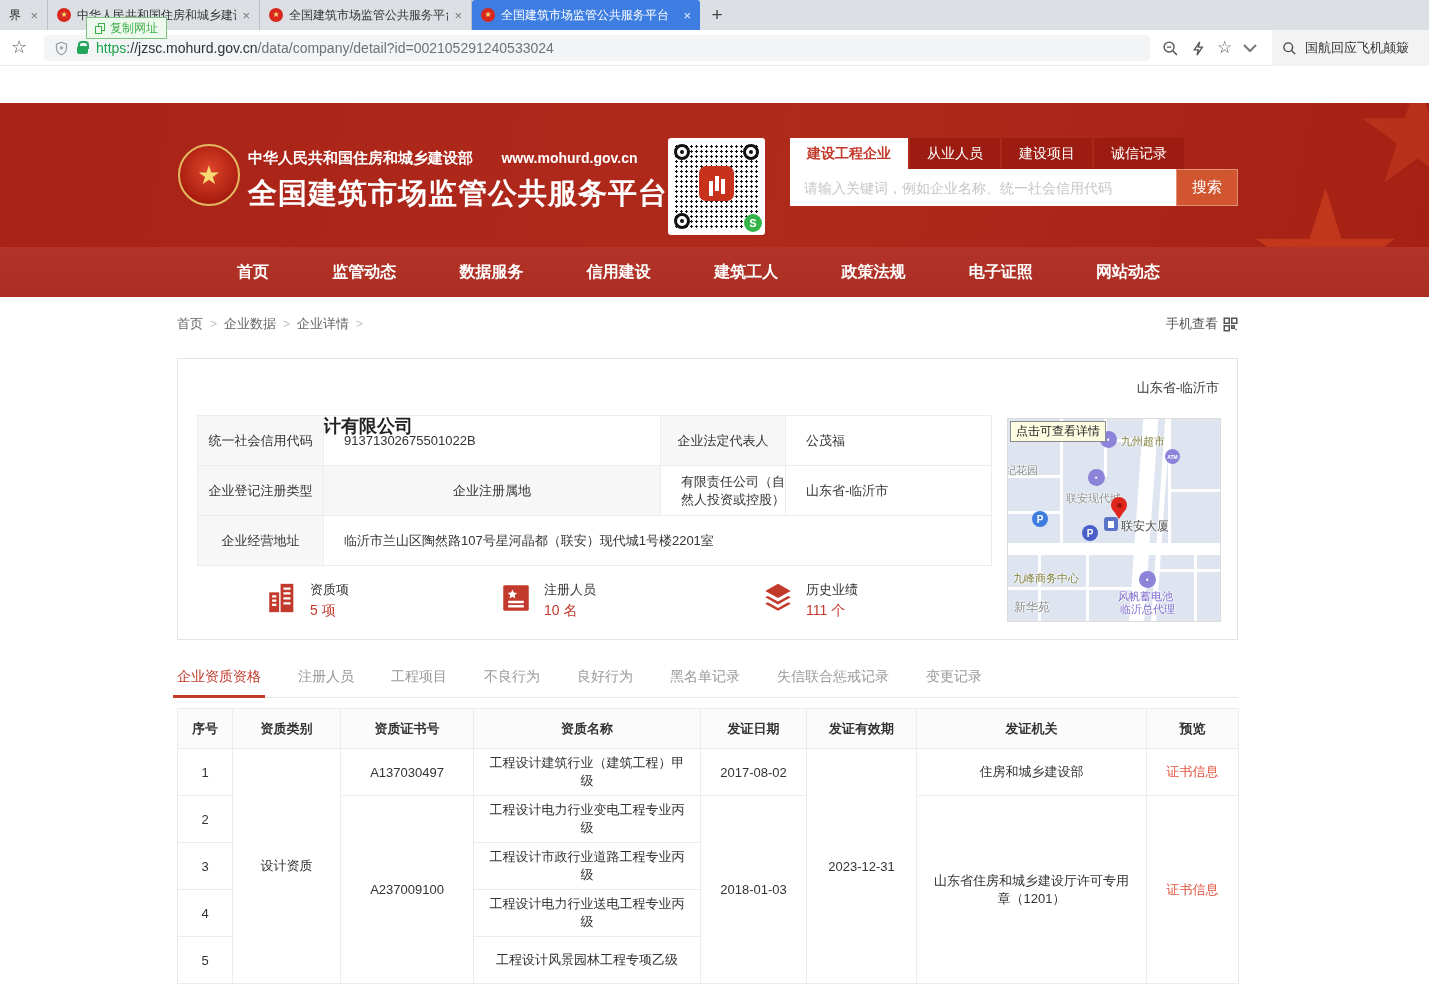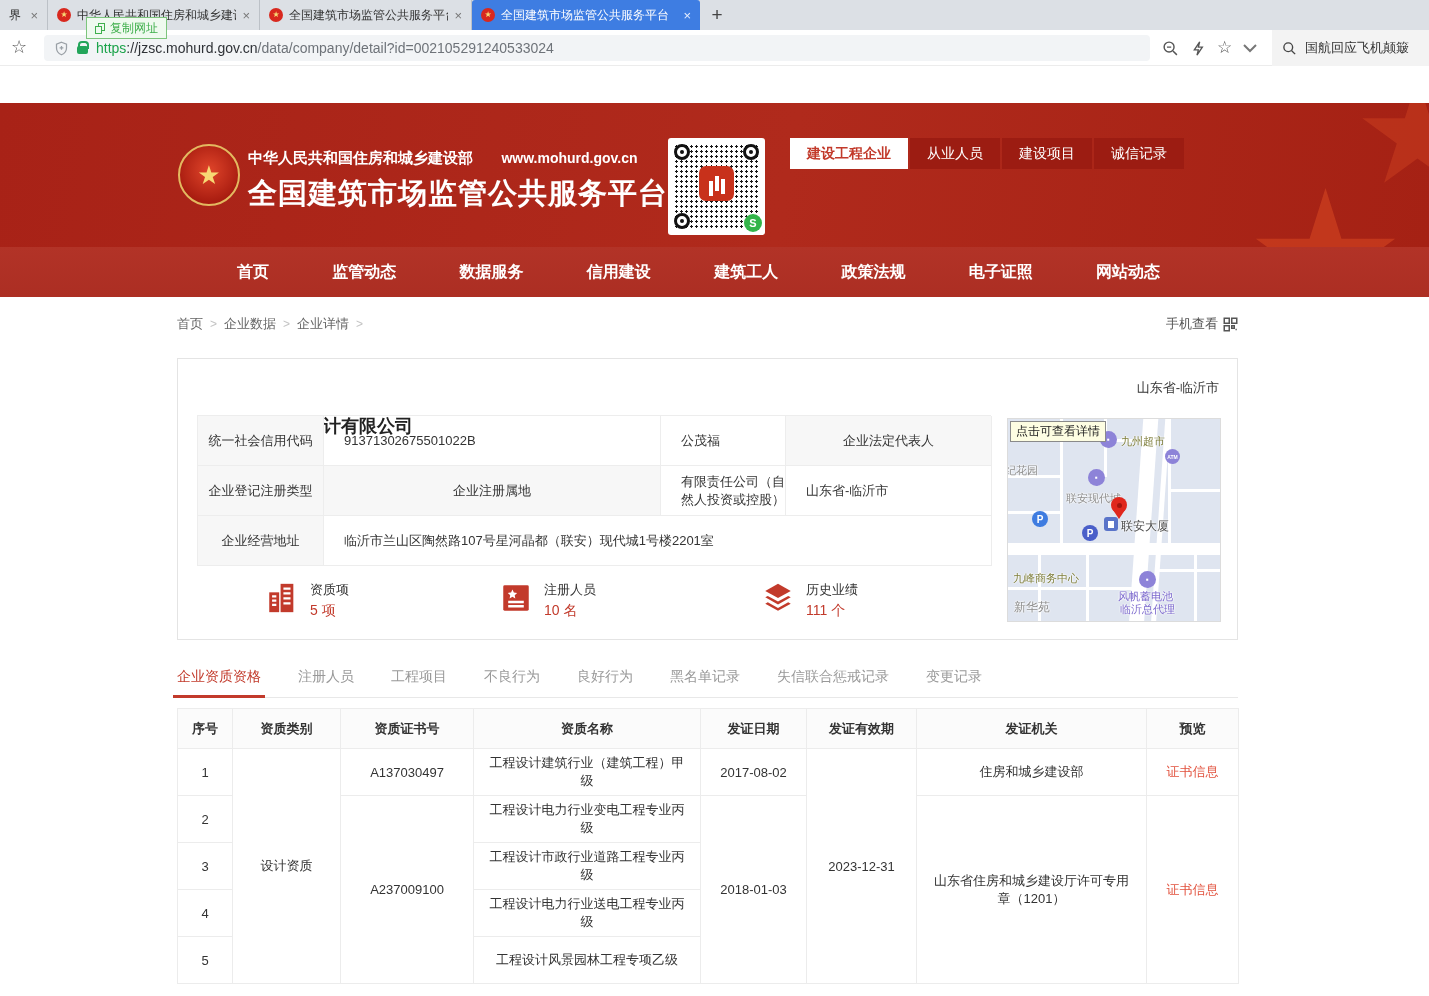--- a/index.html
+++ b/index.html
@@ -197,20 +197,24 @@
       </div>
     <div class="qrs">S</div>
   </div>
   <div class="searchmod">
     <div class="stabs">
       <span class="stab active">建设工程企业</span>
       <span class="stab">从业人员</span>
       <span class="stab">建设项目</span>
       <span class="stab">诚信记录</span>
     </div>
+    <div class="srow">
+      <input placeholder="请输入关键词，例如企业名称、统一社会信用代码" style="">
+      <button class="sbtn">搜索</button>
+    </div>
   </div>
 </div>
 
 <div class="sitenav">
   <div class="navinner">
     <span class="navitem">首页</span>
     <span class="navitem">监管动态</span>
     <span class="navitem">数据服务</span>
     <span class="navitem">信用建设</span>
     <span class="navitem">建筑工人</span>
@@ -238,22 +242,22 @@
   </span>
 </div>
 
 <div class="panel">
   <div class="cname">山东中元建筑设计有限公司</div>
   <div class="cregion">山东省-临沂市</div>
 
   <div class="infogrid">
     <div class="ig lab">统一社会信用代码</div>
     <div class="ig val">91371302675501022B</div>
+    <div class="ig lab">企业法定代表人</div>
     <div class="ig val">公茂福</div>
-    <div class="ig lab">企业法定代表人</div>
     <div class="ig lab">企业登记注册类型</div>
     <div class="ig lab">企业注册属地</div>
     <div class="ig val">有限责任公司（自然人投资或控股）</div>
     <div class="ig val">山东省-临沂市</div>
     <div class="ig lab">企业经营地址</div>
     <div class="ig val span3">临沂市兰山区陶然路107号星河晶都（联安）现代城1号楼2201室</div>
   </div>
 
   <div class="stats">
     <div class="stat" style="margin-right:150px">

